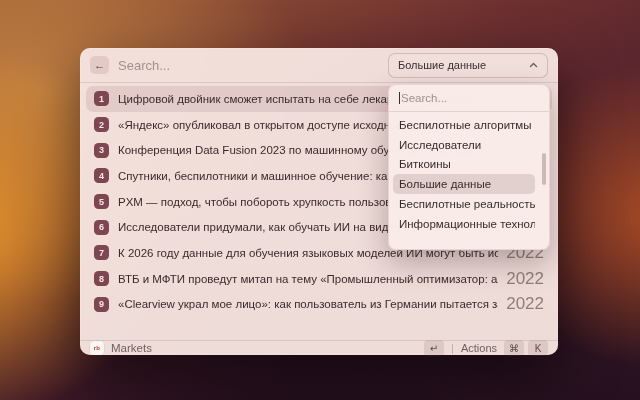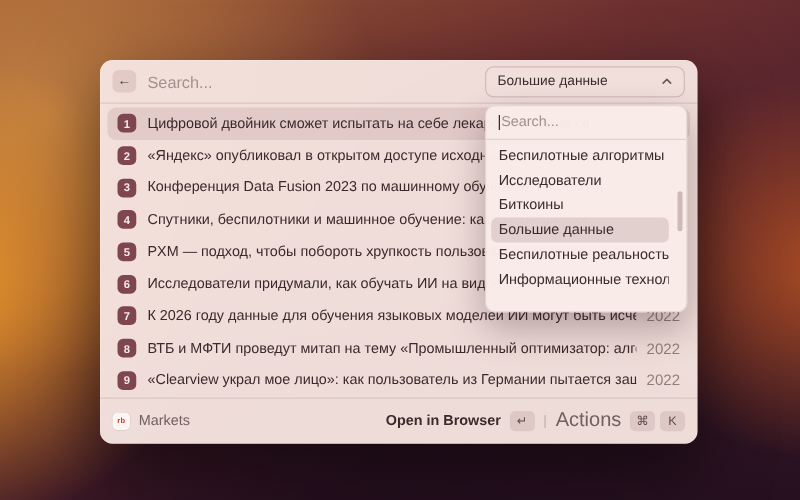--- a/index.html
+++ b/index.html
@@ -52,21 +52,21 @@
   .badge{
     width:15px;height:15px;border-radius:4.5px;flex:0 0 auto;
     background:#7d4650;color:#f6e8e5;
     font-size:9px;font-weight:bold;
     display:flex;align-items:center;justify-content:center;
   }
   .title{
     margin-left:9px;flex:1;font-size:11.5px;font-weight:500;color:#3b2a2c;
     white-space:nowrap;overflow:hidden;
   }
-  .year{margin-left:8px;font-size:12px;color:#8f7d7b;flex:0 0 auto;text-align:center;}
+  .year{margin-left:8px;font-size:17px;color:#8f7d7b;flex:0 0 auto;text-align:center;}
   
   .panel{
     position:absolute;left:308px;top:36px;width:162px;height:166px;
     background:rgba(248,235,232,.99);
     border:1px solid rgba(95,60,62,.12);
     border-radius:8px;box-sizing:border-box;
     box-shadow:0 12px 30px rgba(40,15,20,.30);
     z-index:5;overflow:hidden;
   }
   .panel-search{
@@ -81,40 +81,40 @@
     margin:0 14px 0 4px;padding:0 6px;border-radius:5px;
     font-size:11.5px;color:#3b2a2c;white-space:nowrap;overflow:hidden;
   }
   .opt.selected{background:rgba(120,80,82,.17);}
   .panel-thumb{
     position:absolute;right:3px;top:68px;width:4px;height:32px;
     border-radius:2px;background:rgba(95,60,62,.28);
   }
   
   .footer{
-    position:absolute;left:0;right:0;bottom:0;height:37px;
+    position:absolute;left:0;right:0;bottom:0;height:15px;
     display:flex;align-items:center;padding:0 10px;box-sizing:border-box;
     border-top:1px solid rgba(95,60,62,.14);
   }
   .src-logo{
     width:14px;height:14px;border-radius:4px;background:#fbf6f4;flex:0 0 auto;
     display:flex;align-items:center;justify-content:center;
     font-size:6px;font-weight:bold;color:#c0392b;letter-spacing:.2px;
     box-shadow:0 0 0 .5px rgba(0,0,0,.08);
   }
   .src-label{margin-left:7px;font-size:11.5px;color:#70605f;flex:1;}
   .primary-action{font-size:11.5px;font-weight:600;color:#3b2a2c;}
   .keycap{
     margin-left:7px;min-width:12px;height:16px;padding:0 4px;border-radius:4px;
     background:rgba(125,80,82,.14);color:#5c4a49;
     font-size:10px;display:flex;align-items:center;justify-content:center;
   }
   .keycap + .keycap{margin-left:4px;}
   .foot-sep{margin:0 7px;color:rgba(95,60,62,.3);font-size:11px;}
-  .secondary-action{font-size:16px;color:#70605f;}
+  .secondary-action{font-size:11px;color:#70605f;}
   .chev svg{display:block;}
 </style>
 </head>
 <body>
 
 <div class="wallpaper"></div>
 
 <div class="window">
 
   <div class="header">
@@ -192,21 +192,20 @@
         <div class="opt selected">Большие данные</div>
         <div class="opt">Беспилотные реальность</div>
         <div class="opt">Информационные технологии, IT</div>
       </div>
     <div class="panel-thumb"></div>
   </div>
 
   <div class="footer">
     <div class="src-logo">rb</div>
     <div class="src-label">Markets</div>
-    <div class="primary-action">Open in Browser</div>
     <div class="keycap">↵</div>
     <div class="foot-sep">|</div>
     <div class="secondary-action">Actions</div>
     <div class="keycap">⌘</div>
     <div class="keycap">K</div>
   </div>
 
 </div>
 
 </body></html>

